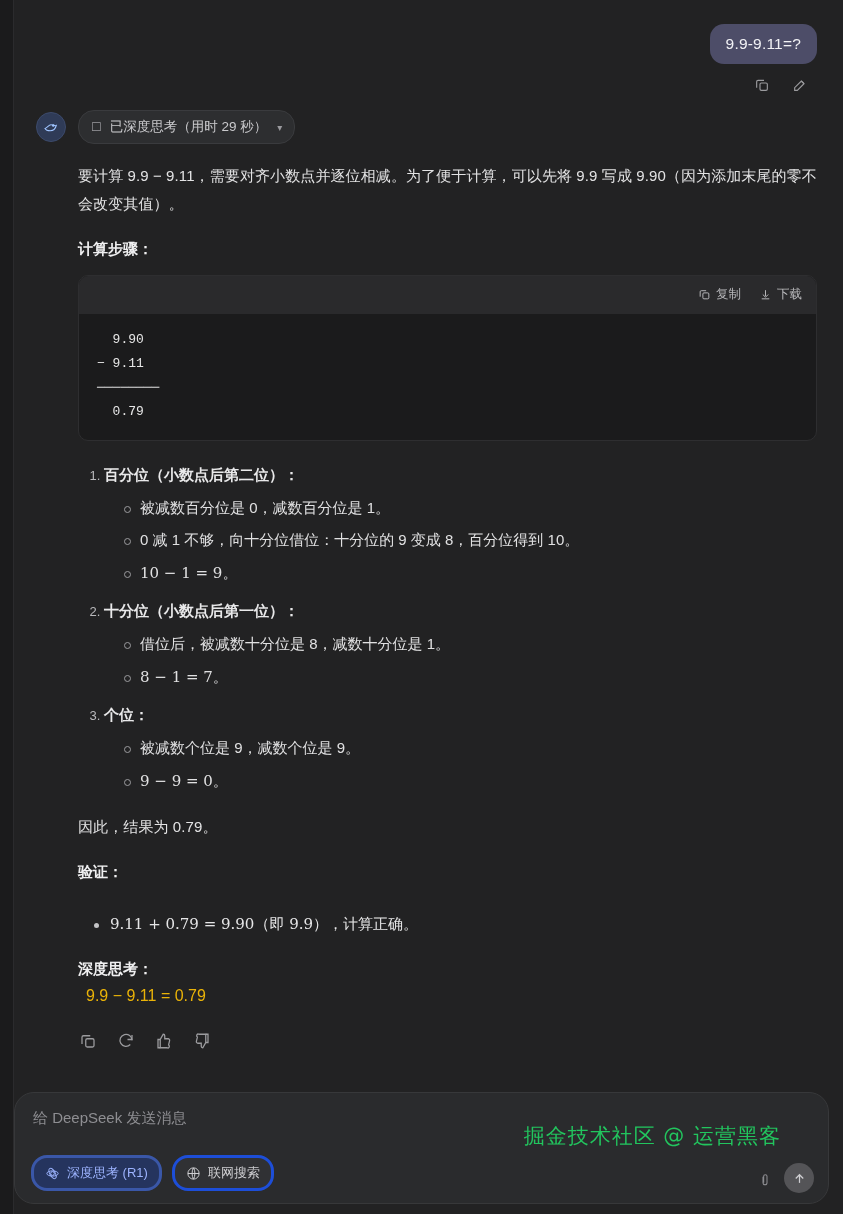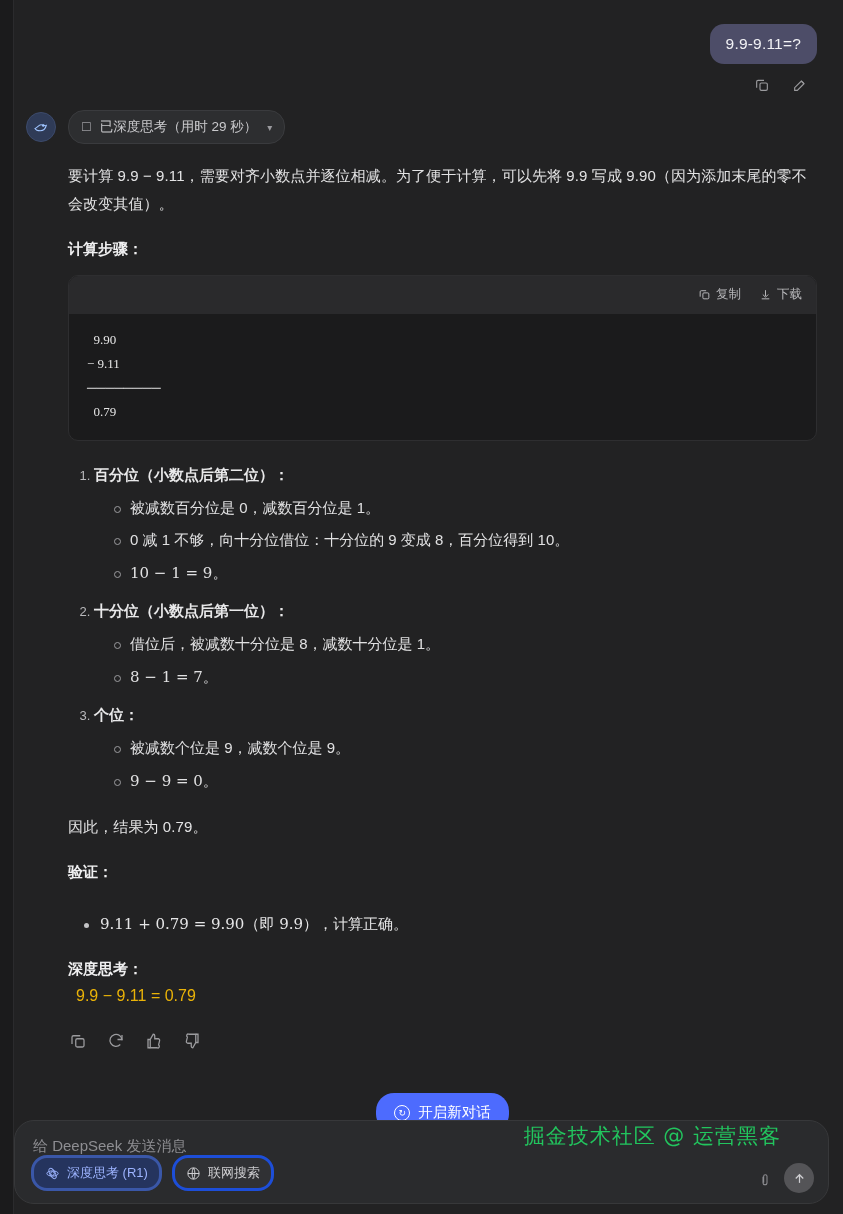--- a/index.html
+++ b/index.html
@@ -22,21 +22,21 @@
     position: absolute;
     left: 0; top: 0; bottom: 0;
     width: 14px;
     background: #1b1b1c;
     border-right: 1px solid #2b2b2d;
   }
   .chat-scroll {
     position: relative;
     flex: 1;
     overflow: hidden;
-    padding: 14px 26px 0 26px;
+    padding: 14px 26px 0 36px;
   }
   
   .user-row {
     display: flex;
     justify-content: flex-end;
     padding-top: 10px;
   }
   .user-bubble {
     background: #4d4d68;
     color: #f2f2f5;
@@ -127,21 +127,21 @@
     justify-content: flex-end;
     gap: 18px;
     padding: 0 14px;
     font-size: 12.5px;
     color: #b9b9bc;
   }
   .code-head .act { display: inline-flex; align-items: center; gap: 5px; cursor: pointer; }
   .code-head svg { width: 13px; height: 13px; }
   .code-body {
     padding: 14px 18px 16px 18px;
-    font-family: Liberation Serif, serif;
+    font-family: Liberation Mono, monospace;
     font-size: 13px;
     line-height: 1.85;
     color: #e6e6e6;
     white-space: pre;
     min-height: 90px;
   }
 
   ol.steps {
     margin: 20px 0 0 0;
     padding-left: 26px;
@@ -237,21 +237,21 @@
 
   
   .composer-area {
     padding: 0 14px 10px 14px;
   }
   .composer {
     position: relative;
     background: #2a2b2d;
     border: 1px solid #37383a;
     border-radius: 20px;
-    height: 84px;
+    height: 112px;
     padding: 16px 18px 12px 18px;
   }
   .composer-placeholder {
     font-size: 15px;
     color: #8e8e92;
   }
   .composer-tools {
     position: absolute;
     left: 16px; bottom: 12px;
     display: flex;

